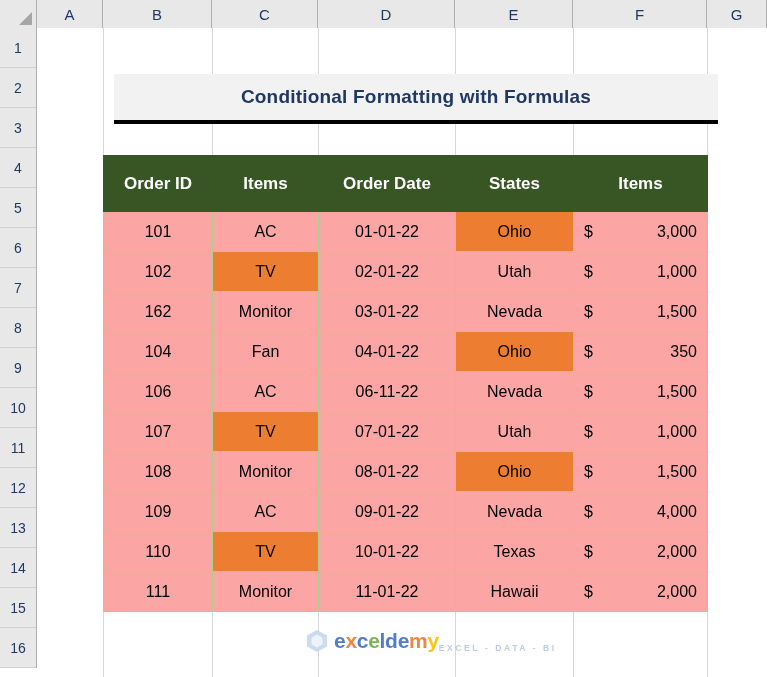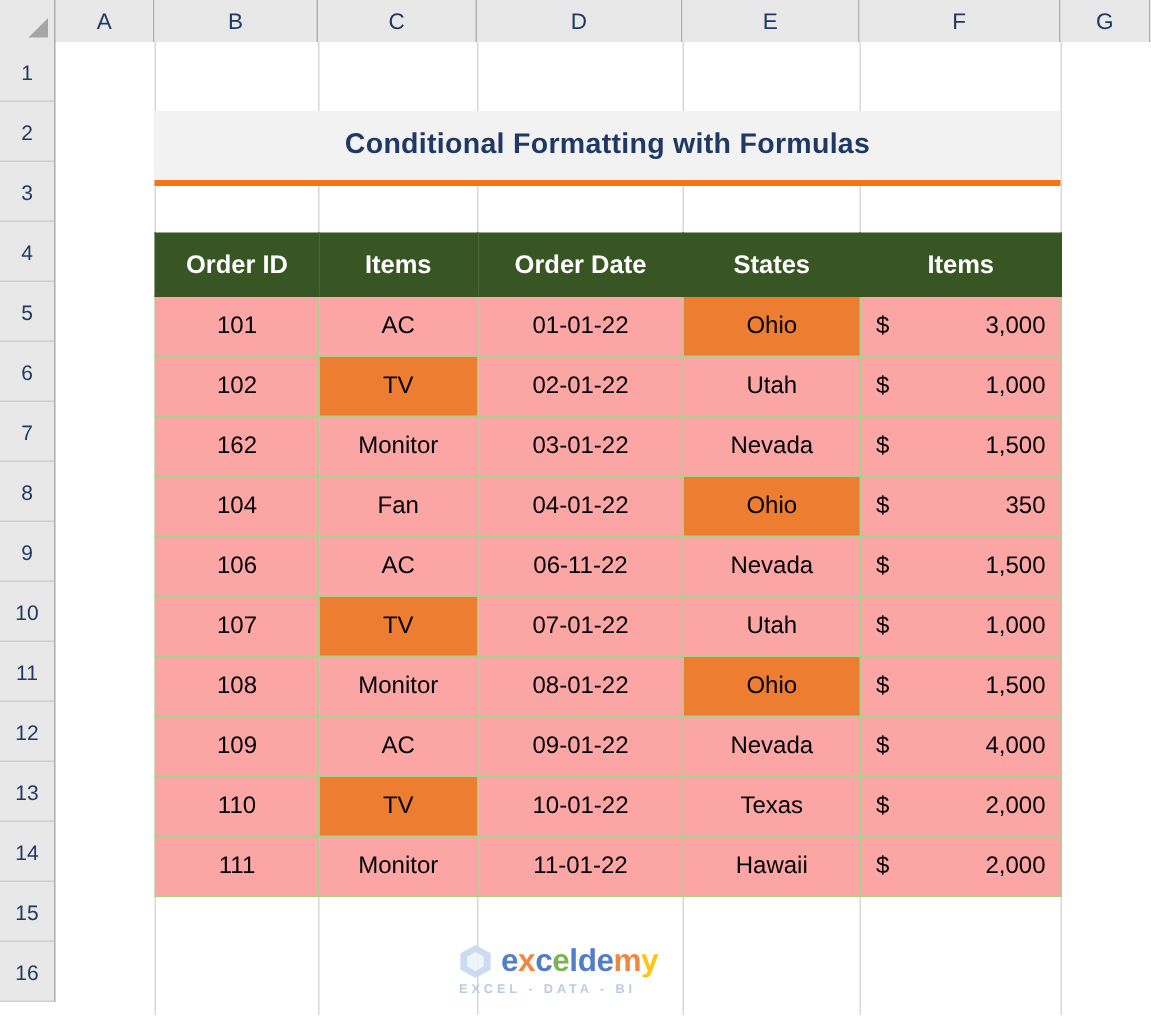--- a/index.html
+++ b/index.html
@@ -70,24 +70,24 @@
     overflow: hidden;
   }
   .vline {
     position: absolute; top: 0; bottom: 0;
     width: 1px; background: #d8d8d8;
   }
 
   
   .title-banner {
     position: absolute;
-    left: 103px; top: 74px;
+    left: 114px; top: 74px;
     width: 604px; height: 50px;
     background: #f2f2f2;
-    border-bottom: 4px solid #f97316;
+    border-bottom: 4px solid #000000;
     display: flex; align-items: center; justify-content: center;
   }
   .title-text {
     font-size: 19px; font-weight: bold;
     color: #1f3864;
     letter-spacing: 0.2px;
   }
 
   
   .data-table {
@@ -95,21 +95,21 @@
     left: 103px; top: 155px;
     width: 604px;
     border-collapse: collapse;
     table-layout: fixed;
   }
   .data-table th {
     background: #375623;
     color: #ffffff;
     font-size: 17px;
     font-weight: bold;
-    height: 42px;
+    height: 56px;
     border: 1px solid #375623;
     text-align: center;
     vertical-align: middle;
   }
   .data-table td {
     height: 40px;
     border: 1px solid #a9d18e;
     font-size: 16px;
     color: #000000;
     text-align: center;
@@ -133,21 +133,21 @@
   col.c-orderid { width: 109px; }
   col.c-items   { width: 106px; }
   col.c-date    { width: 137px; }
   col.c-states  { width: 118px; }
   col.c-sales   { width: 134px; }
 
   
   .watermark {
     position: absolute;
     left: 306px; top: 629px;
-    display: flex; flex-direction: column; align-items: flex-start;
+    display: flex; flex-direction: row; align-items: flex-end;
     opacity: 0.92;
     pointer-events: none;
   }
   .wm-top { display: flex; align-items: center; gap: 6px; }
   .wm-hex { width: 22px; height: 24px; }
   .wm-word { font-size: 21px; font-weight: bold; letter-spacing: -0.3px; }
   .wm-word span { display: inline; }
   .wm-sub {
     font-size: 8.5px; color: #b7c7e0; letter-spacing: 2.6px;
     margin-top: 1px; font-weight: bold;

